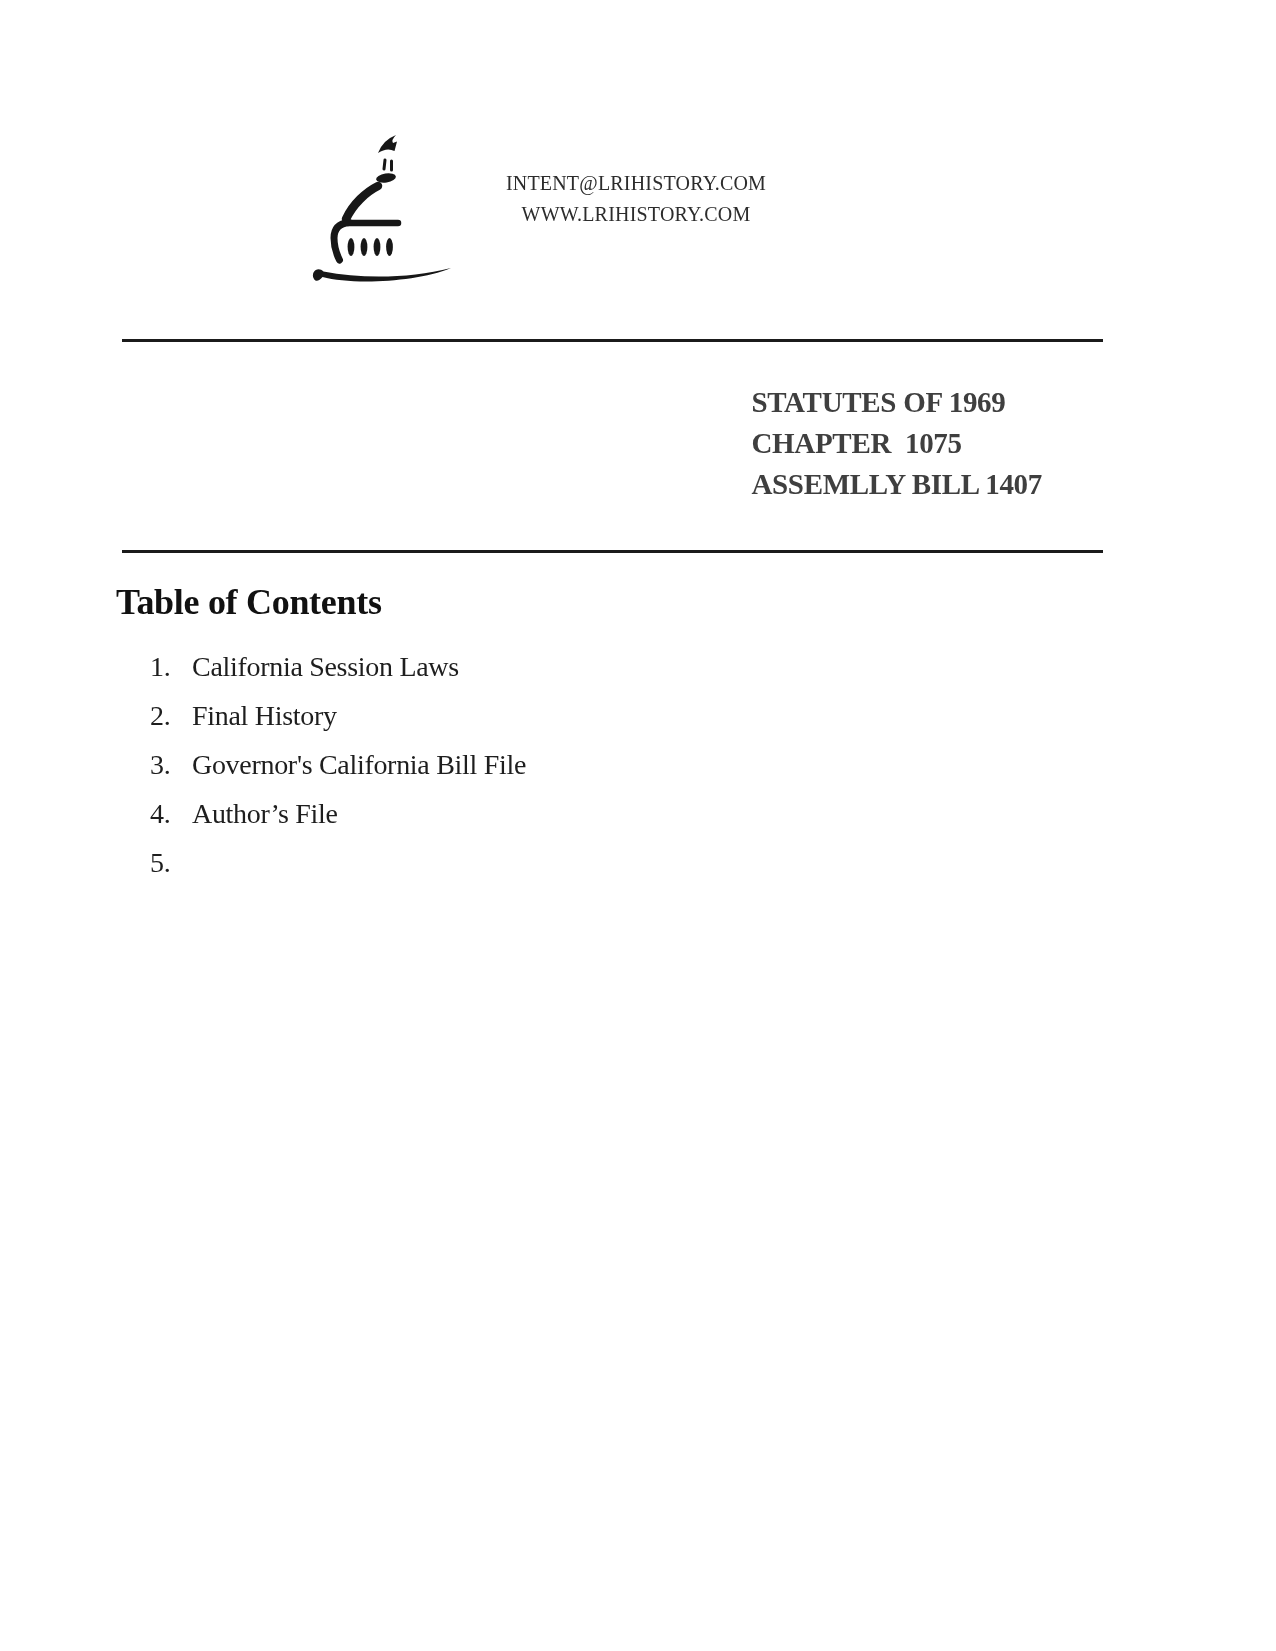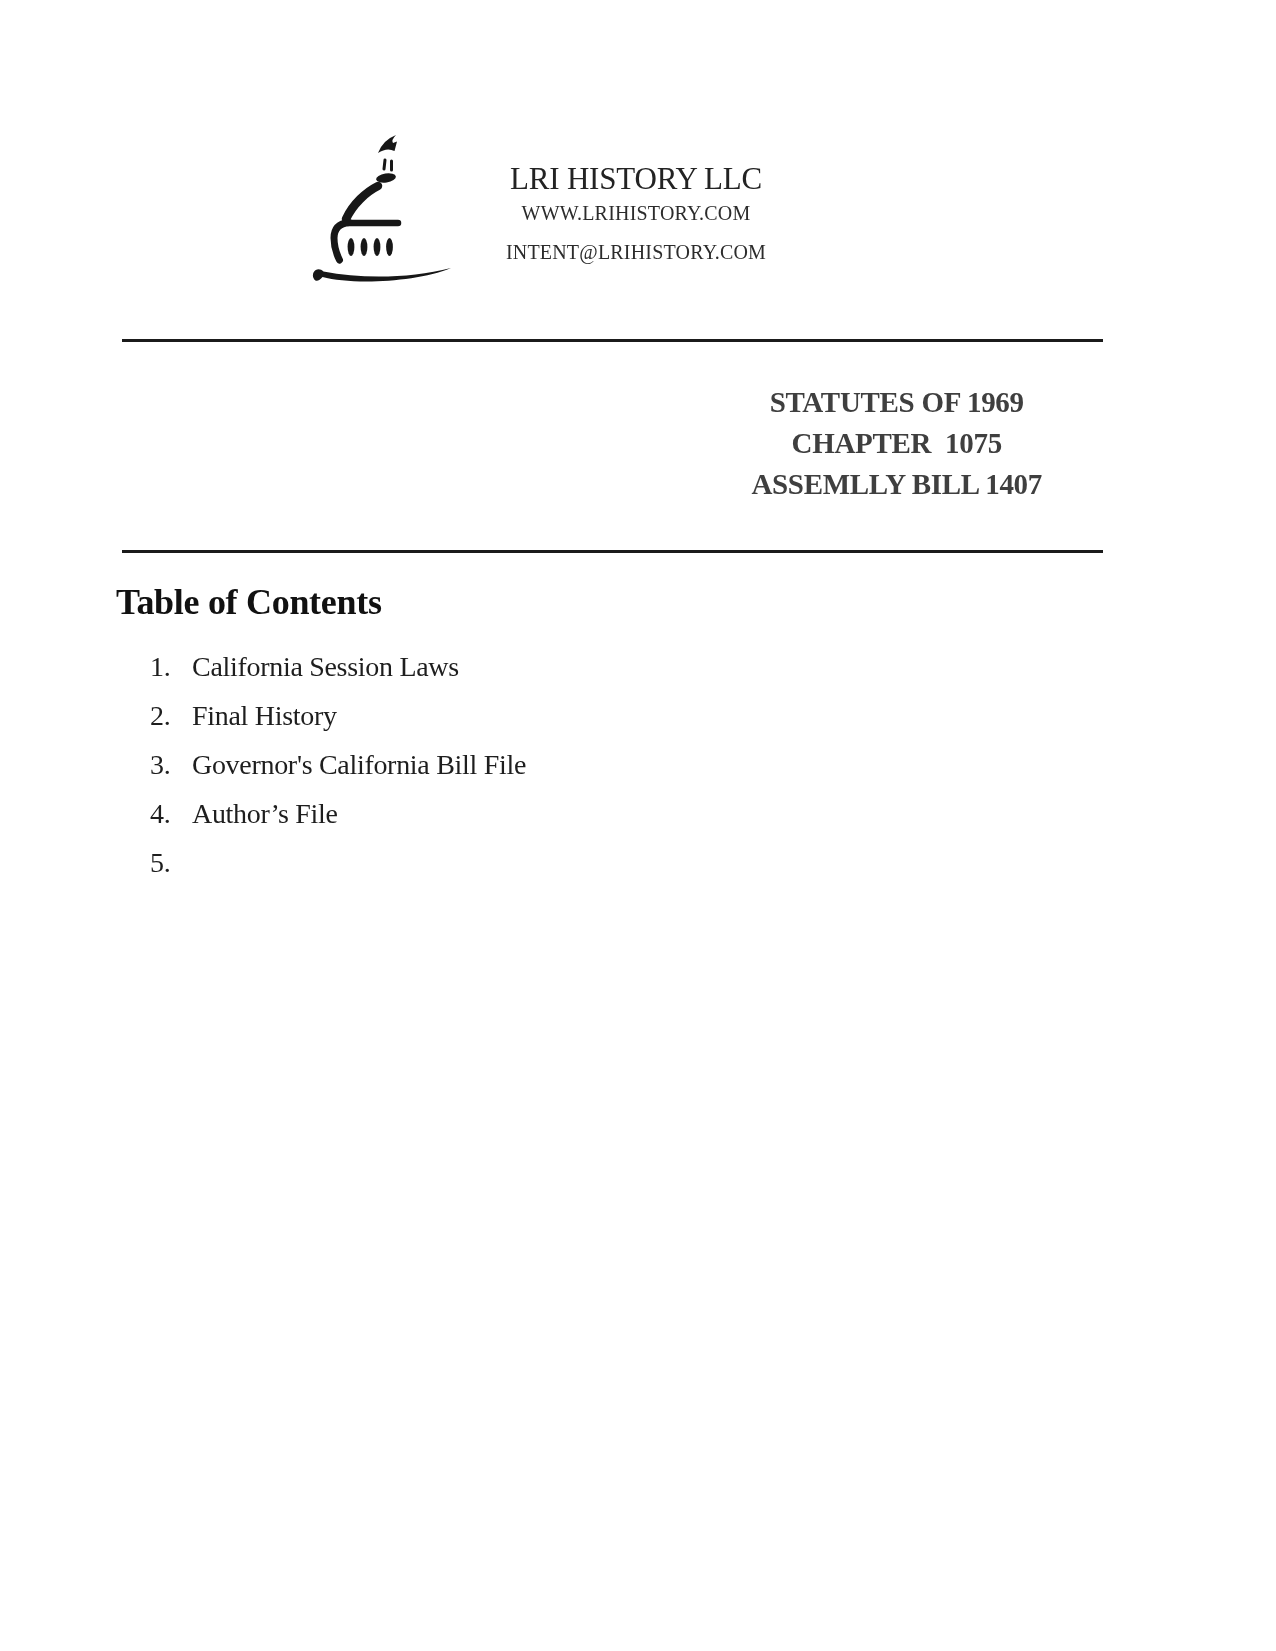--- a/index.html
+++ b/index.html
@@ -56,21 +56,21 @@
     background: #1b1b1b;
   }
   .rule.rule-top { top: 339px; }
   .rule.rule-bottom { top: 550px; }
 
   
   .reference {
     position: absolute;
     right: 234px;
     top: 382px;
-    text-align: center;
+    text-align: left;
     font-weight: bold;
     font-size: 29px;
     line-height: 41px;
     letter-spacing: -0.3px;
     color: #3f3f3f;
   }
   .reference .ref-line {
     display: block;
     white-space: pre; 
   }
@@ -131,23 +131,22 @@
       <ellipse cx="74" cy="124" rx="3.4" ry="9" fill="#171717"></ellipse>
       <ellipse cx="87" cy="124" rx="3.4" ry="9" fill="#171717"></ellipse>
       <ellipse cx="99.5" cy="124" rx="3.4" ry="9" fill="#171717"></ellipse>
 
       <path d="M24,156 C20,149 28,142.5 33.5,148.5 C72,156 120,155.5 161,145
                C126,159.5 62,162 32.5,154 C29.5,158 25.5,159 24,156 Z" fill="#171717"></path>
     </svg>
   </div>
 
   <div class="header-text">
-    <div class="company-name">LRI HISTORY LLC</div>
+    <div class="contact-line first">INTENT@LRIHISTORY.COM</div>
     <div class="contact-line">WWW.LRIHISTORY.COM</div>
-    <div class="contact-line first">INTENT@LRIHISTORY.COM</div>
   </div>
 
   <div class="rule rule-top"></div>
 
   <div class="reference">
     <span class="ref-line">STATUTES OF 1969</span>
     <span class="ref-line">CHAPTER  1075</span>
     <span class="ref-line">ASSEMLLY BILL 1407</span>
   </div>
 

